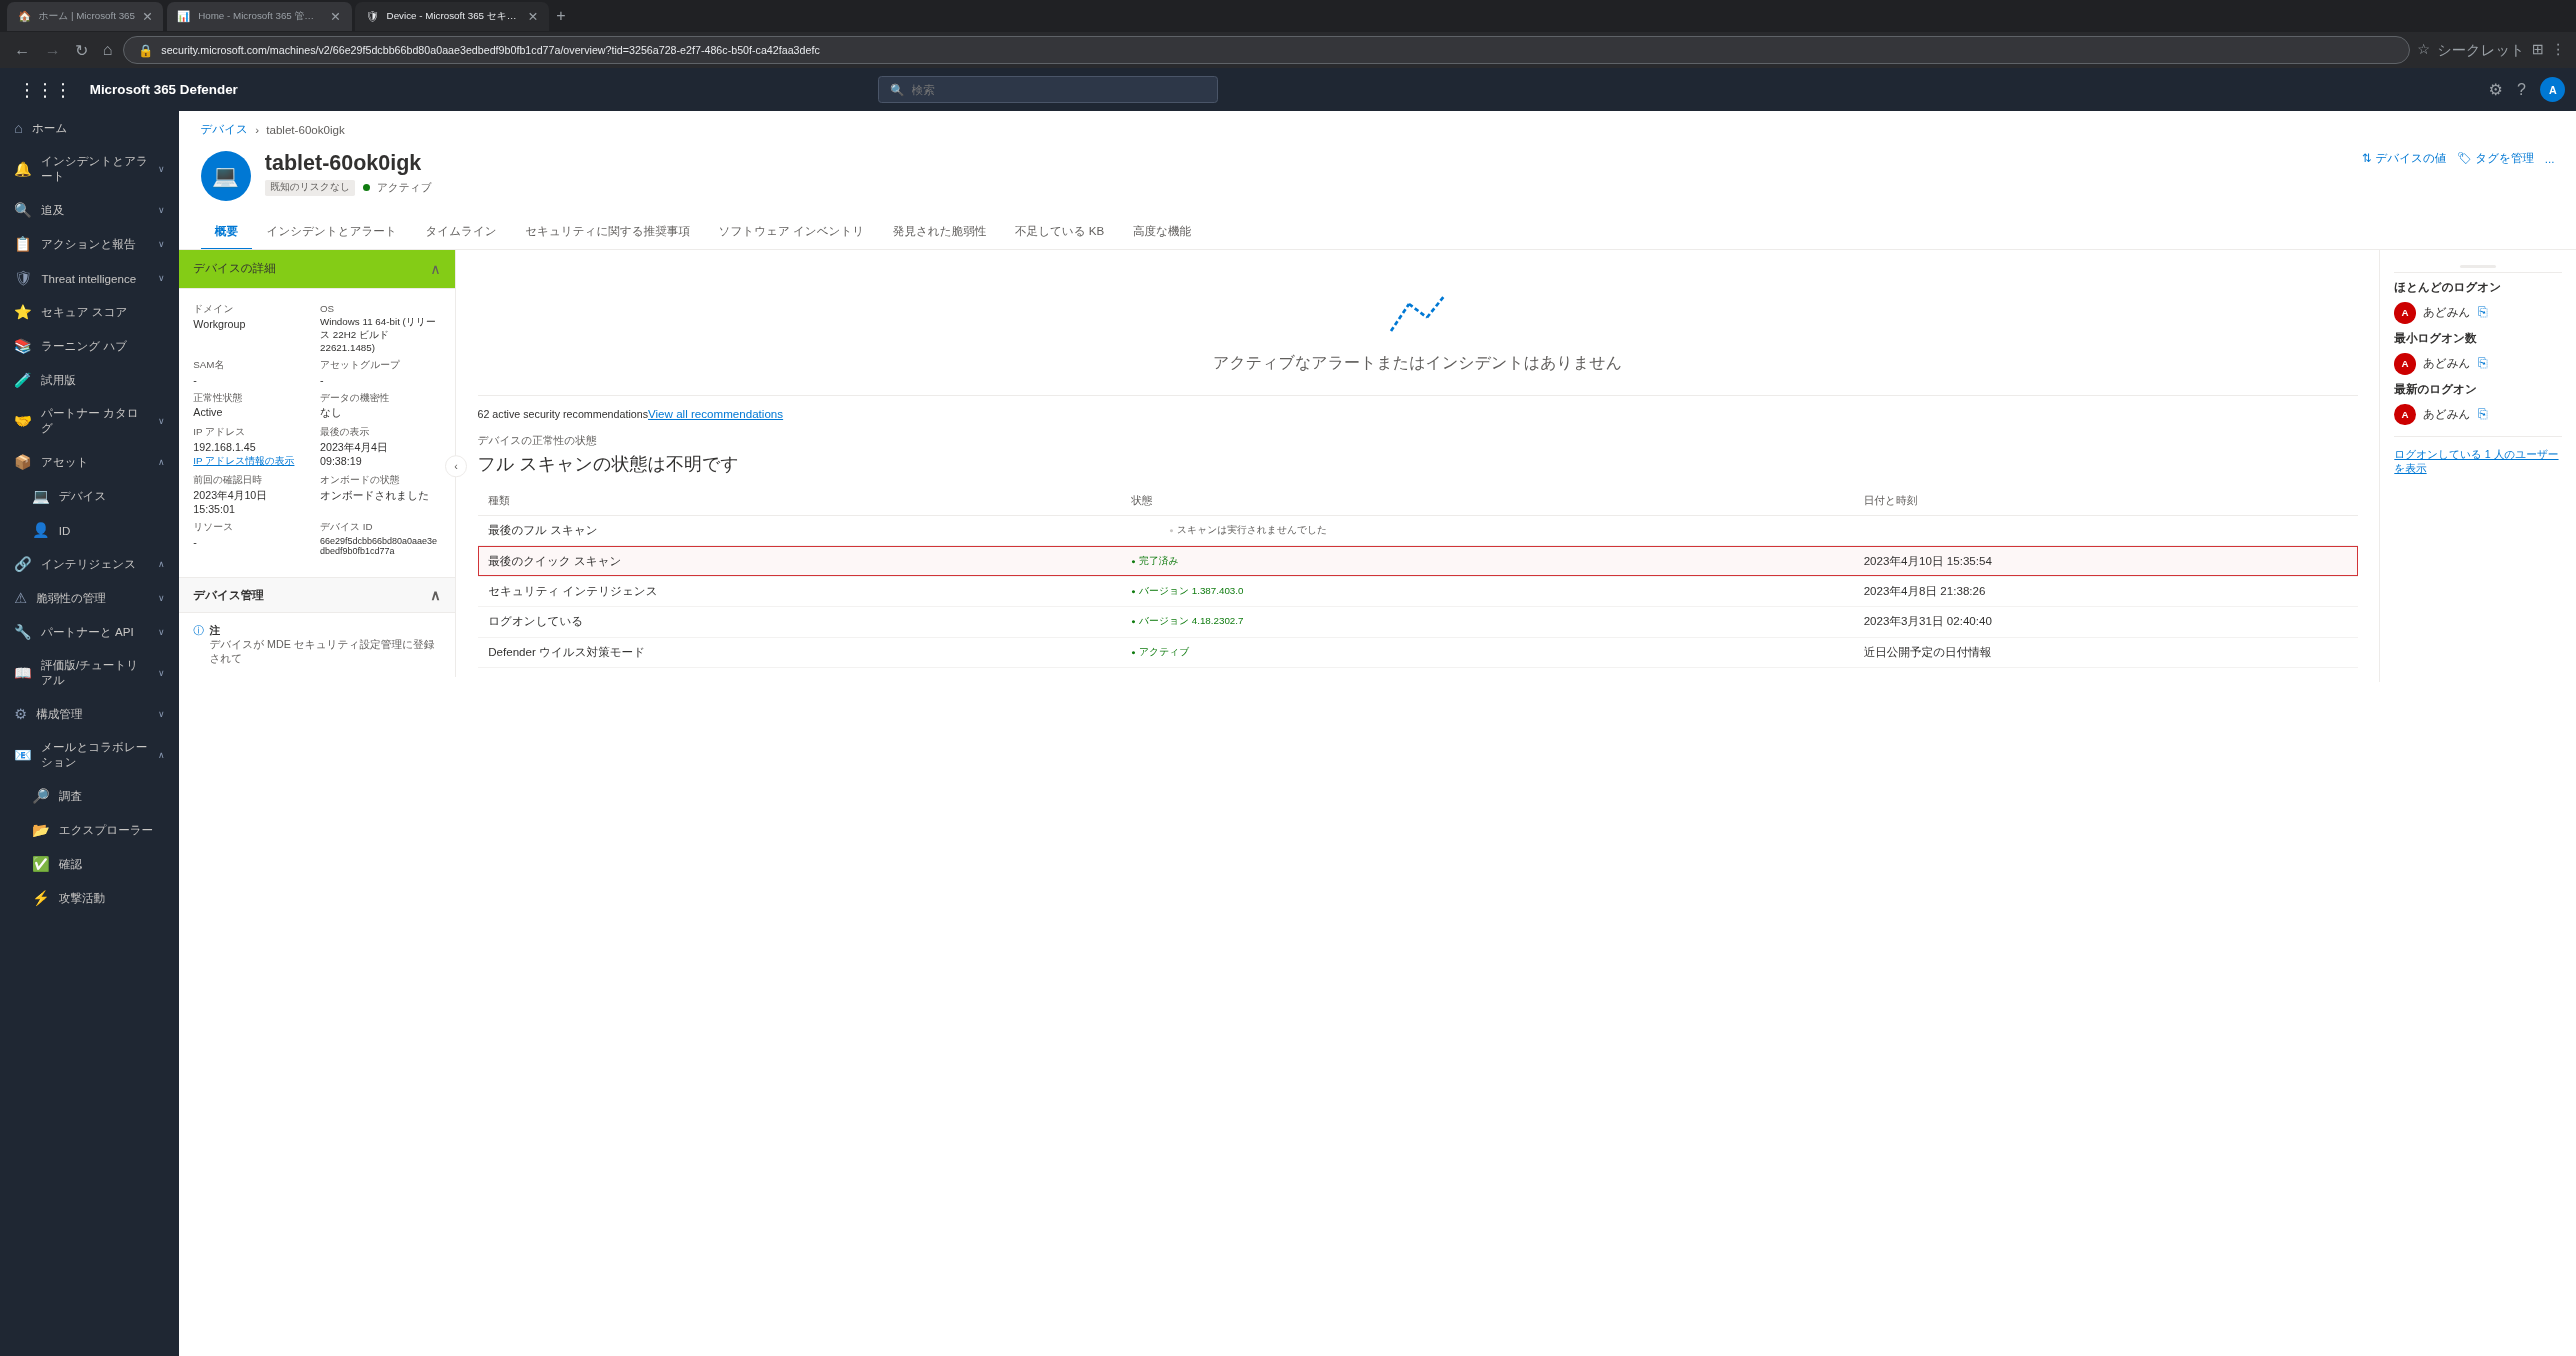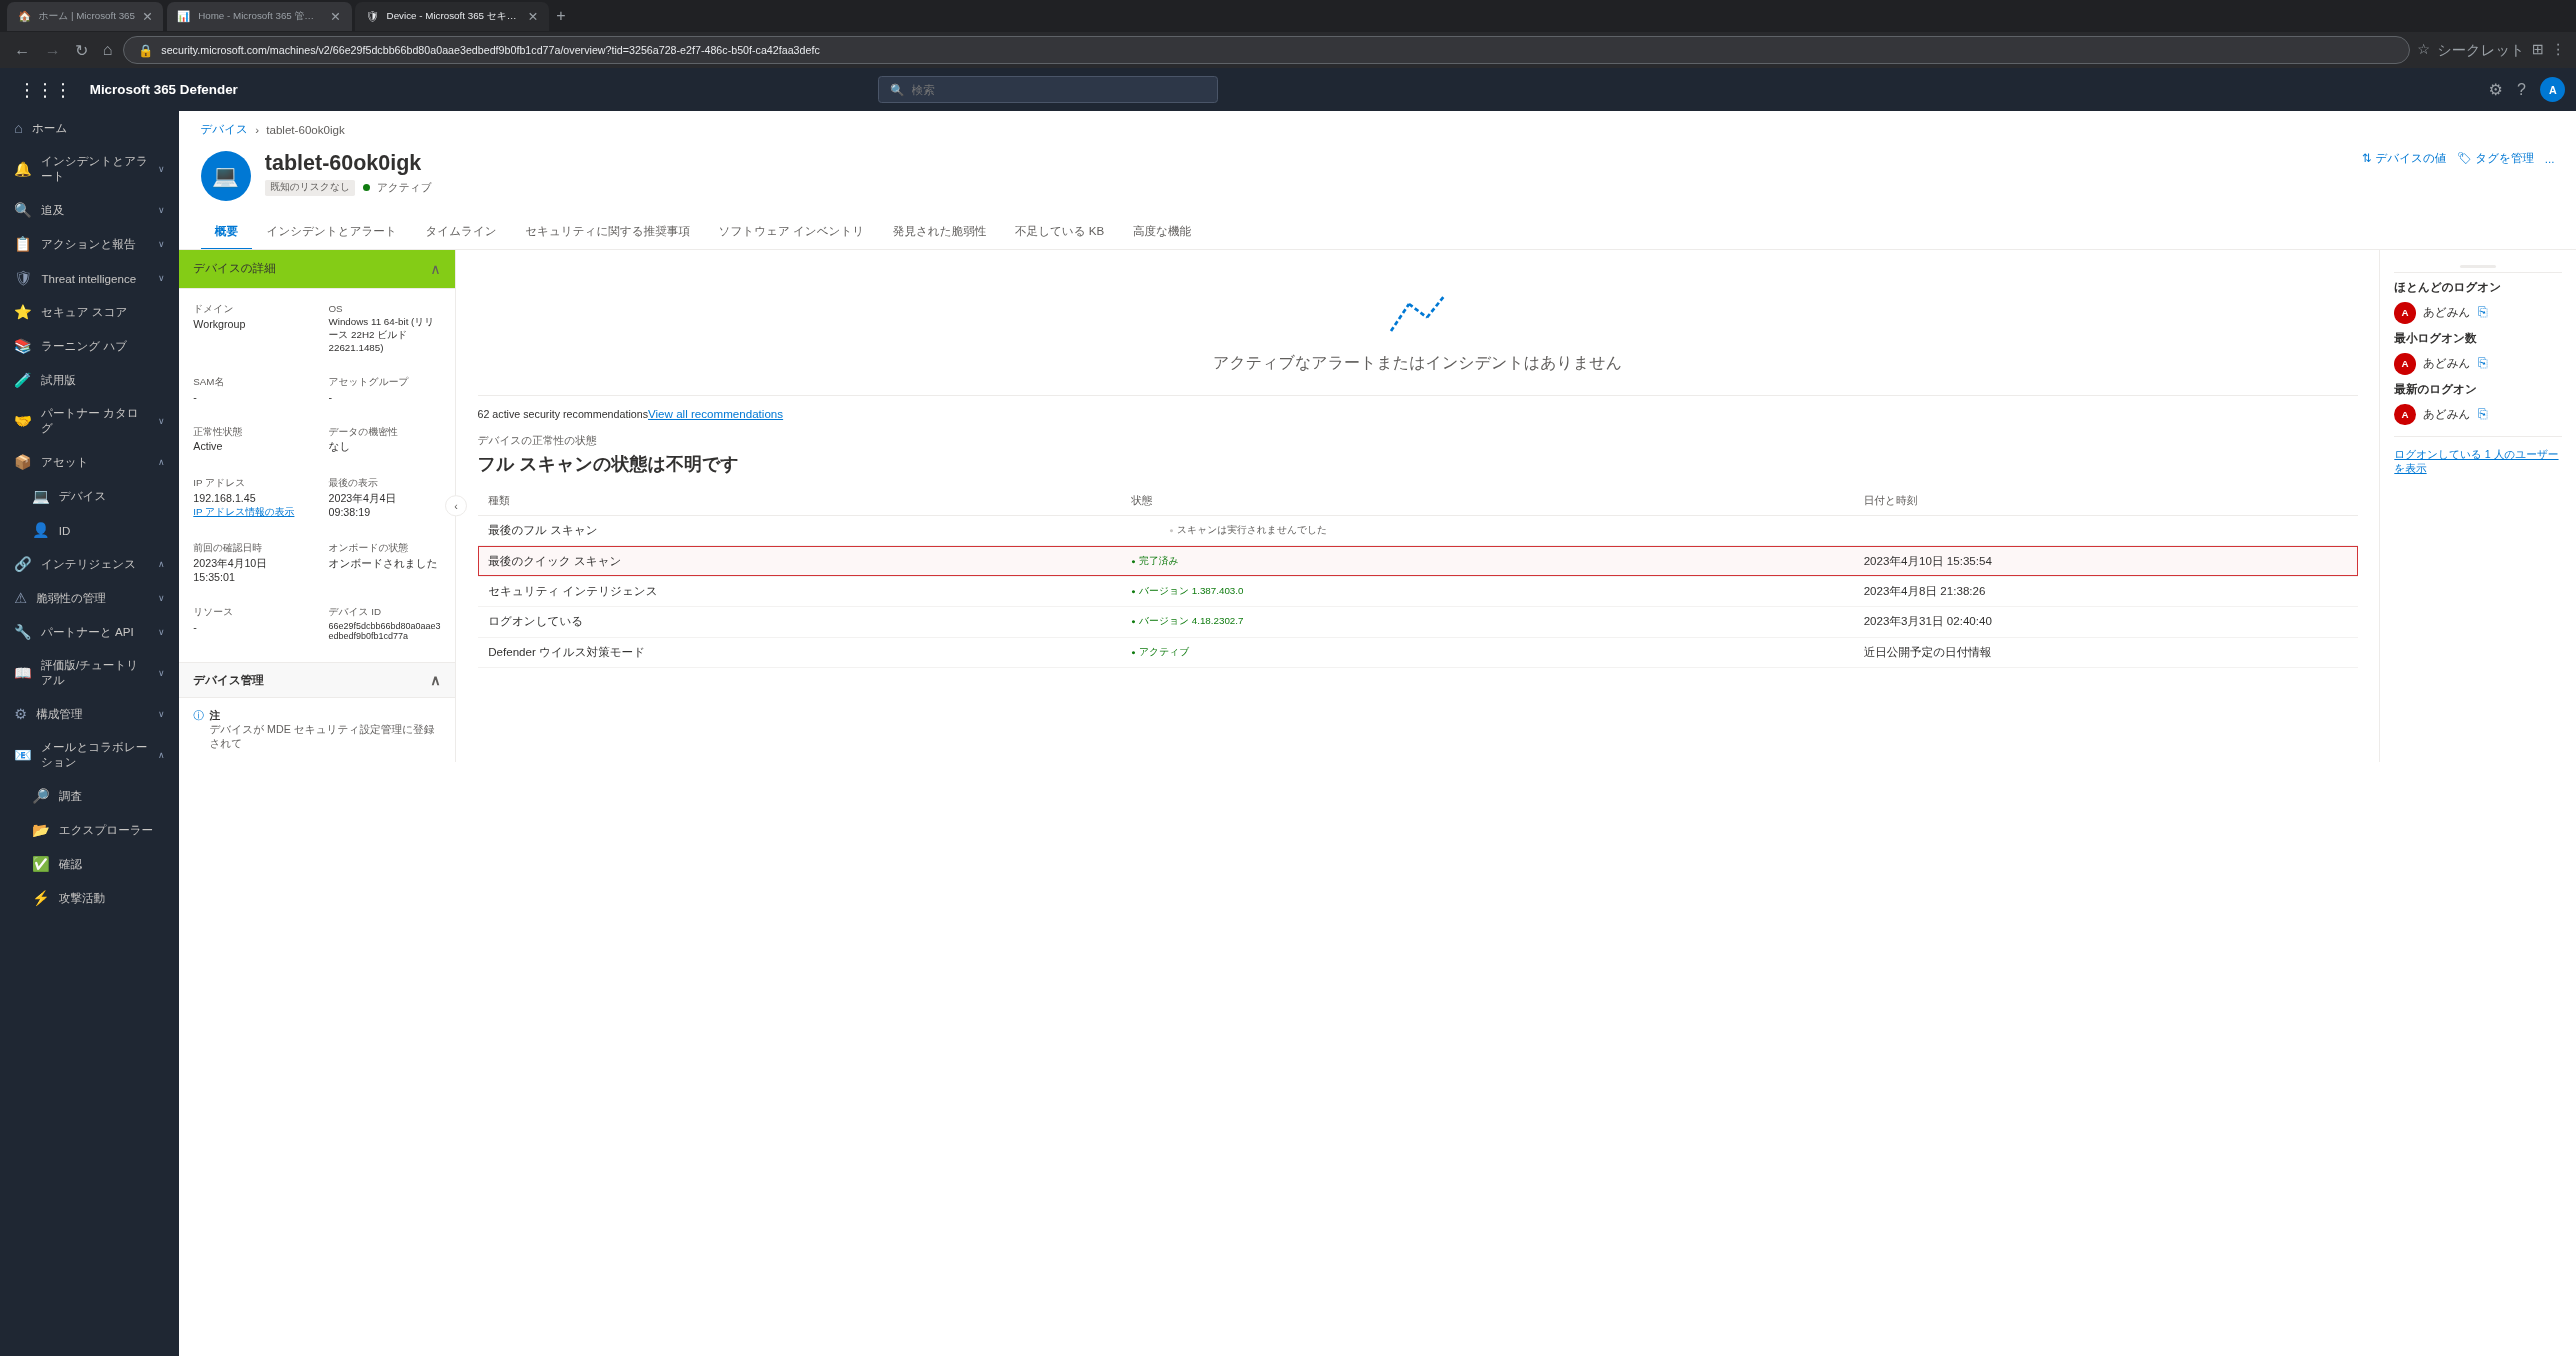--- a/index.html
+++ b/index.html
@@ -66,38 +66,38 @@
     .tab.active { color: #0078d4; border-bottom-color: #0078d4; font-weight: 600; }
 
     
     .content-area { display: flex; gap: 0; }
     
     
     .left-panel { width: 277px; border-right: 0.9px solid #edebe9; flex-shrink: 0; }
     .panel-header { display: flex; justify-content: space-between; align-items: center; padding: 10.7px 14.3px; background: #84cc16; border-bottom: 0.9px solid #edebe9; font-weight: 400; font-size: 11.6px; }
     .panel-collapse { cursor: pointer; color: #605e5c; font-size: 14.3px; }
     
-    .detail-grid { padding: 14.3px; display: grid; grid-template-columns: 1fr 1fr; gap: 23px; }
+    .detail-grid { padding: 14.3px; display: grid; grid-template-columns: 1fr 1fr; gap: 6px; }
     .detail-item label { font-size: 9.8px; color: #605e5c; display: block; margin-bottom: 1.8px; }
     .detail-item .val { font-size: 10.7px; color: #323130; }
 
     .panel-header2 { display: flex; justify-content: space-between; align-items: center; padding: 9px 14.3px; background: #f8f8f8; border-top: 0.9px solid #edebe9; border-bottom: 0.9px solid #edebe9; font-weight: 600; font-size: 11.6px; margin-top: 7.2px; }
 
     
     .main-panel { flex: 1; padding: 14.3px 21.5px; }
     
     
     .alert-area { min-height: 107px; display: flex; flex-direction: column; align-items: center; justify-content: center; padding: 21.5px; }
     .alert-icon { margin-bottom: 10.7px; }
     .alert-text { color: #605e5c; font-size: 16px; text-align: right; }
 
     
     .health-section { margin-top: 14.3px; }
     .health-label { font-size: 10.7px; color: #605e5c; margin-bottom: 3.6px; }
-    .health-title { font-size: 18px; font-weight: 700; color: #323130; margin-bottom: 10.7px; }
+    .health-title { font-size: 18px; font-weight: 400; color: #323130; margin-bottom: 10.7px; }
 
     .health-table { width: 100%; border-collapse: collapse; font-size: 11.6px; }
     .health-table th { text-align: left; padding: 7.2px 10.7px; color: #605e5c; font-weight: 400; border-bottom: 0.9px solid #edebe9; font-size: 10.7px; }
     .health-table td { padding: 7.2px 10.7px; border-bottom: 0.9px solid #f3f2f1; vertical-align: middle; }
     .status-green { color: #107c10; font-size: 9.8px; display: flex; align-items: center; gap: 3.6px; }
     .status-green::before { content: '●'; color: #107c10; font-size: 7.2px; }
     .status-gray { color: #605e5c; font-size: 9.8px; display: flex; align-items: center; gap: 3.6px; margin-left: 38px; }
     .status-gray::before { content: '●'; color: #c8c6c4; font-size: 7.2px; }
 
     

